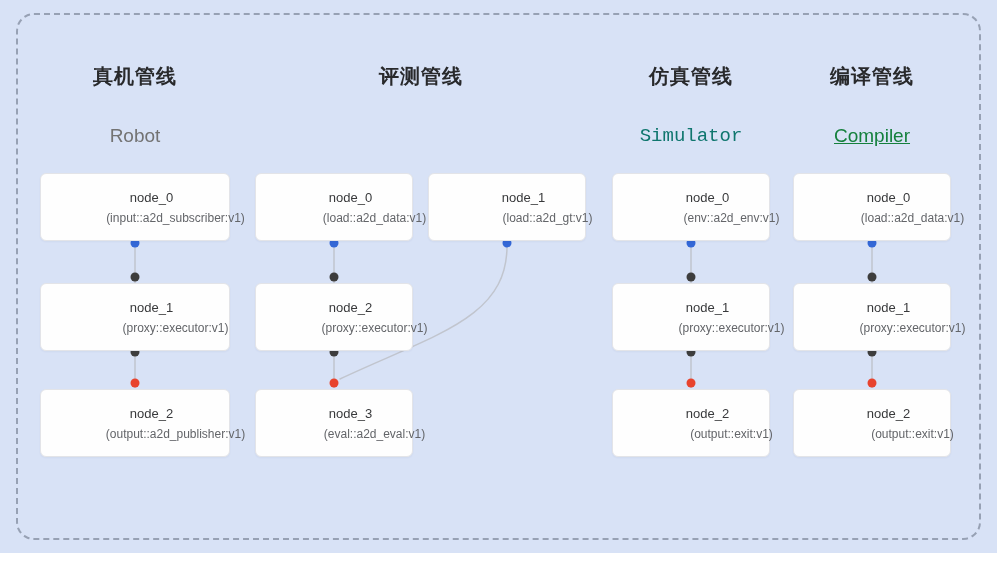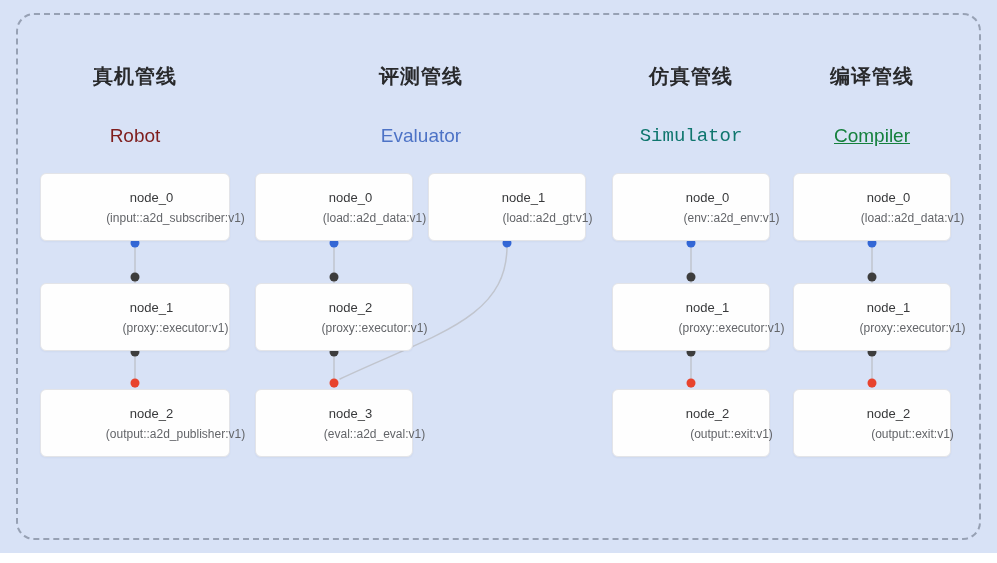--- a/index.html
+++ b/index.html
@@ -49,23 +49,22 @@
   .y173{top:173px;} .y283{top:283px;} .y389{top:389px;}
 </style>
 </head>
 <body>
 
 <div class="canvas">
   <div class="panel" style="background: rgb(216, 226, 246);">
     <div class="dashed-border" style="border-color: rgb(151, 161, 180);"></div>
 
     <div class="col-header zh hx40">真机管线</div>
-    <div class="col-header en hx40" style="color: #7f1d1d;">Robot</div>
+    <div class="col-header en hx40" style="color: #737373;">Robot</div>
     <div class="col-header zh hx255">评测管线</div>
-    <div class="col-header en hx255" style="color: rgb(77, 115, 198);">Evaluator</div>
     <div class="col-header zh hx612">仿真管线</div>
     <div class="col-header en hx612" style="color: #0f766e; font-family: Liberation Mono, monospace;">Simulator</div>
     <div class="col-header zh hx793">编译管线</div>
     <div class="col-header en hx793" style="color: #15803d; text-decoration: underline;">Compiler</div>
 
     <svg class="edges" viewBox="0 0 997 563" xmlns="http://www.w3.org/2000/svg">
 
       <line x1="135" y1="242" x2="135" y2="284" stroke="#c1c5ce"></line>
       <line x1="135" y1="350" x2="135" y2="388" stroke="#c1c5ce"></line>
 

